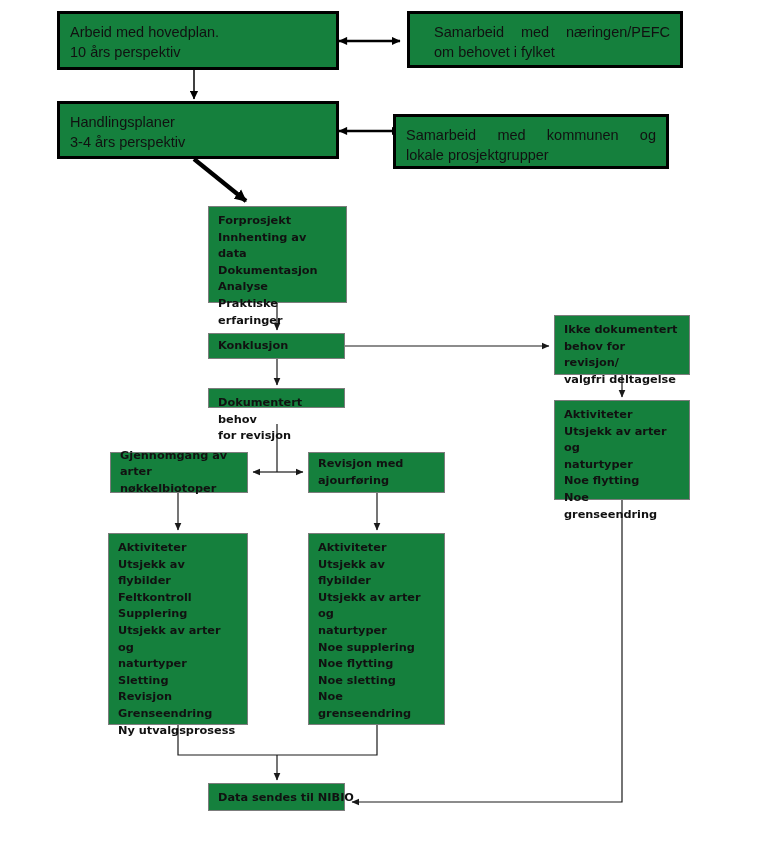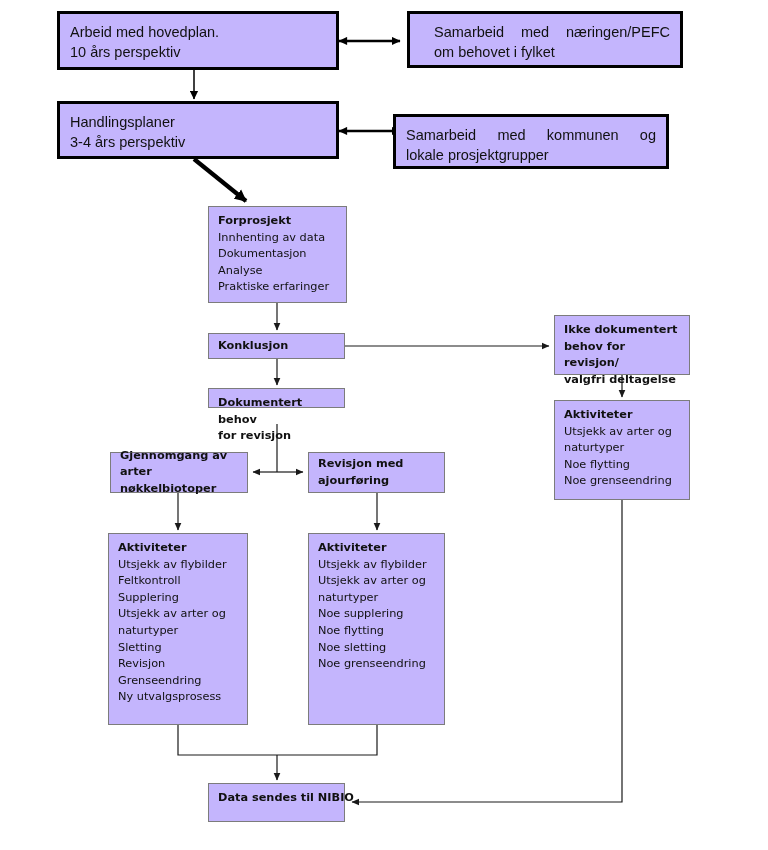--- a/index.html
+++ b/index.html
@@ -4,21 +4,21 @@
 <style>
   html,body{margin:0;padding:0;background:#ffffff;}
   body{
     width:768px;height:850px;position:relative;overflow:hidden;
     font-family:"Liberation Sans",sans-serif;
     color:#111111;
   }
   #canvas{position:absolute;left:0;top:0;width:768px;height:850px;}
   svg#wires{position:absolute;left:0;top:0;width:768px;height:850px;pointer-events:none;}
 
-  .box{position:absolute;box-sizing:border-box;background:#c4b5fd;}
+  .box{position:absolute;box-sizing:border-box;background:#15803d;}
   
   .box.level1{
     border:3px solid #000000;
     font-family:"Liberation Sans",sans-serif;
     font-size:14.5px;
     line-height:20px;
     padding:8px 10px 6px 10px;
     color:#111;
   }
   .box.level1.justify .line1{
@@ -28,21 +28,21 @@
   
   .box.proc{
     border:1.3px solid #7c7c7c;
     font-family:"DejaVu Sans",sans-serif;
     font-size:11.3px;
     line-height:16.6px;
     padding:6px 8px 5px 9px;
     color:#111;
   }
   .box.proc .hd{font-weight:bold;}
-  .box.proc .it{font-weight:normal;}
+  .box.proc .it{font-weight:bold;}
   .box.proc.center-v{display:flex;flex-direction:column;justify-content:center;}
   .nowrap{white-space:nowrap;}
 </style>
 </head>
 <body>
 
 <div id="canvas">
 
   <svg id="wires" viewBox="0 0 768 850" xmlns="http://www.w3.org/2000/svg">
     <defs>
@@ -174,17 +174,17 @@
     <div class="hd">Aktiviteter</div>
     <div class="it">Utsjekk av flybilder</div>
     <div class="it">Utsjekk av arter og</div>
     <div class="it">naturtyper</div>
     <div class="it">Noe supplering</div>
     <div class="it">Noe flytting</div>
     <div class="it">Noe sletting</div>
     <div class="it">Noe grenseendring</div>
   </div>
 
-  <div class="box proc" style="left:208px;top:783px;width:137px;height:39px;">
+  <div class="box proc" style="left:208px;top:783px;width:137px;height:28px;">
     <div class="hd nowrap">Data sendes til NIBIO</div>
   </div>
 
 </div>
 
 </body></html>

